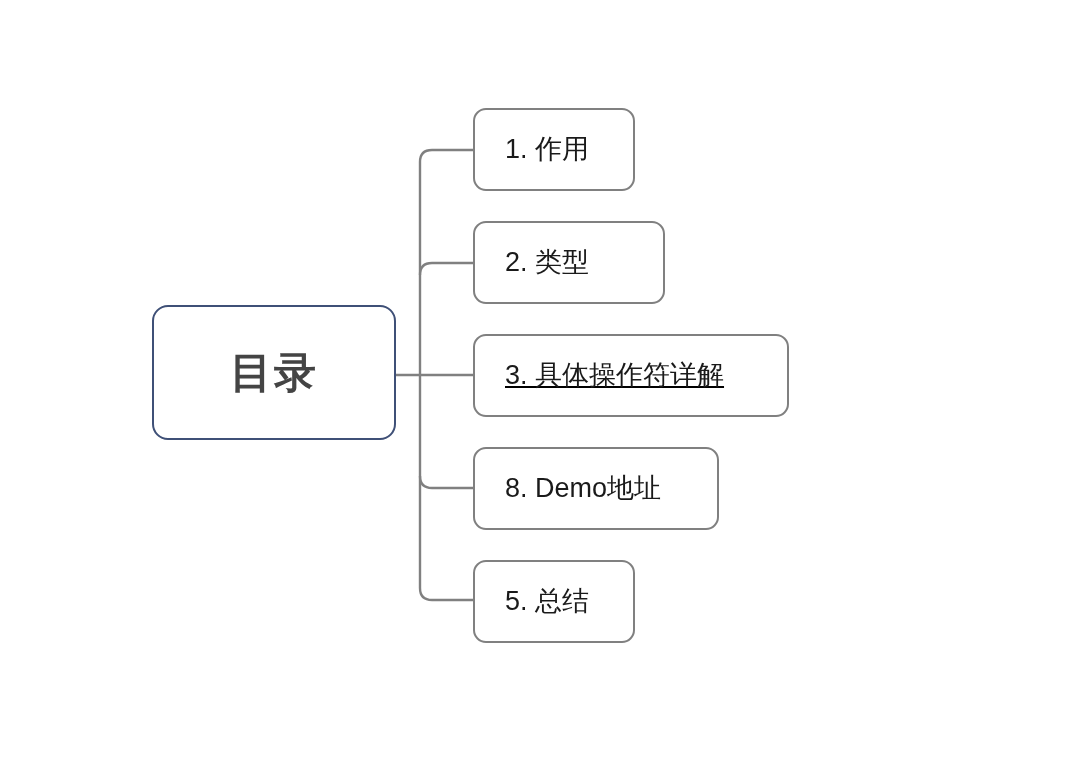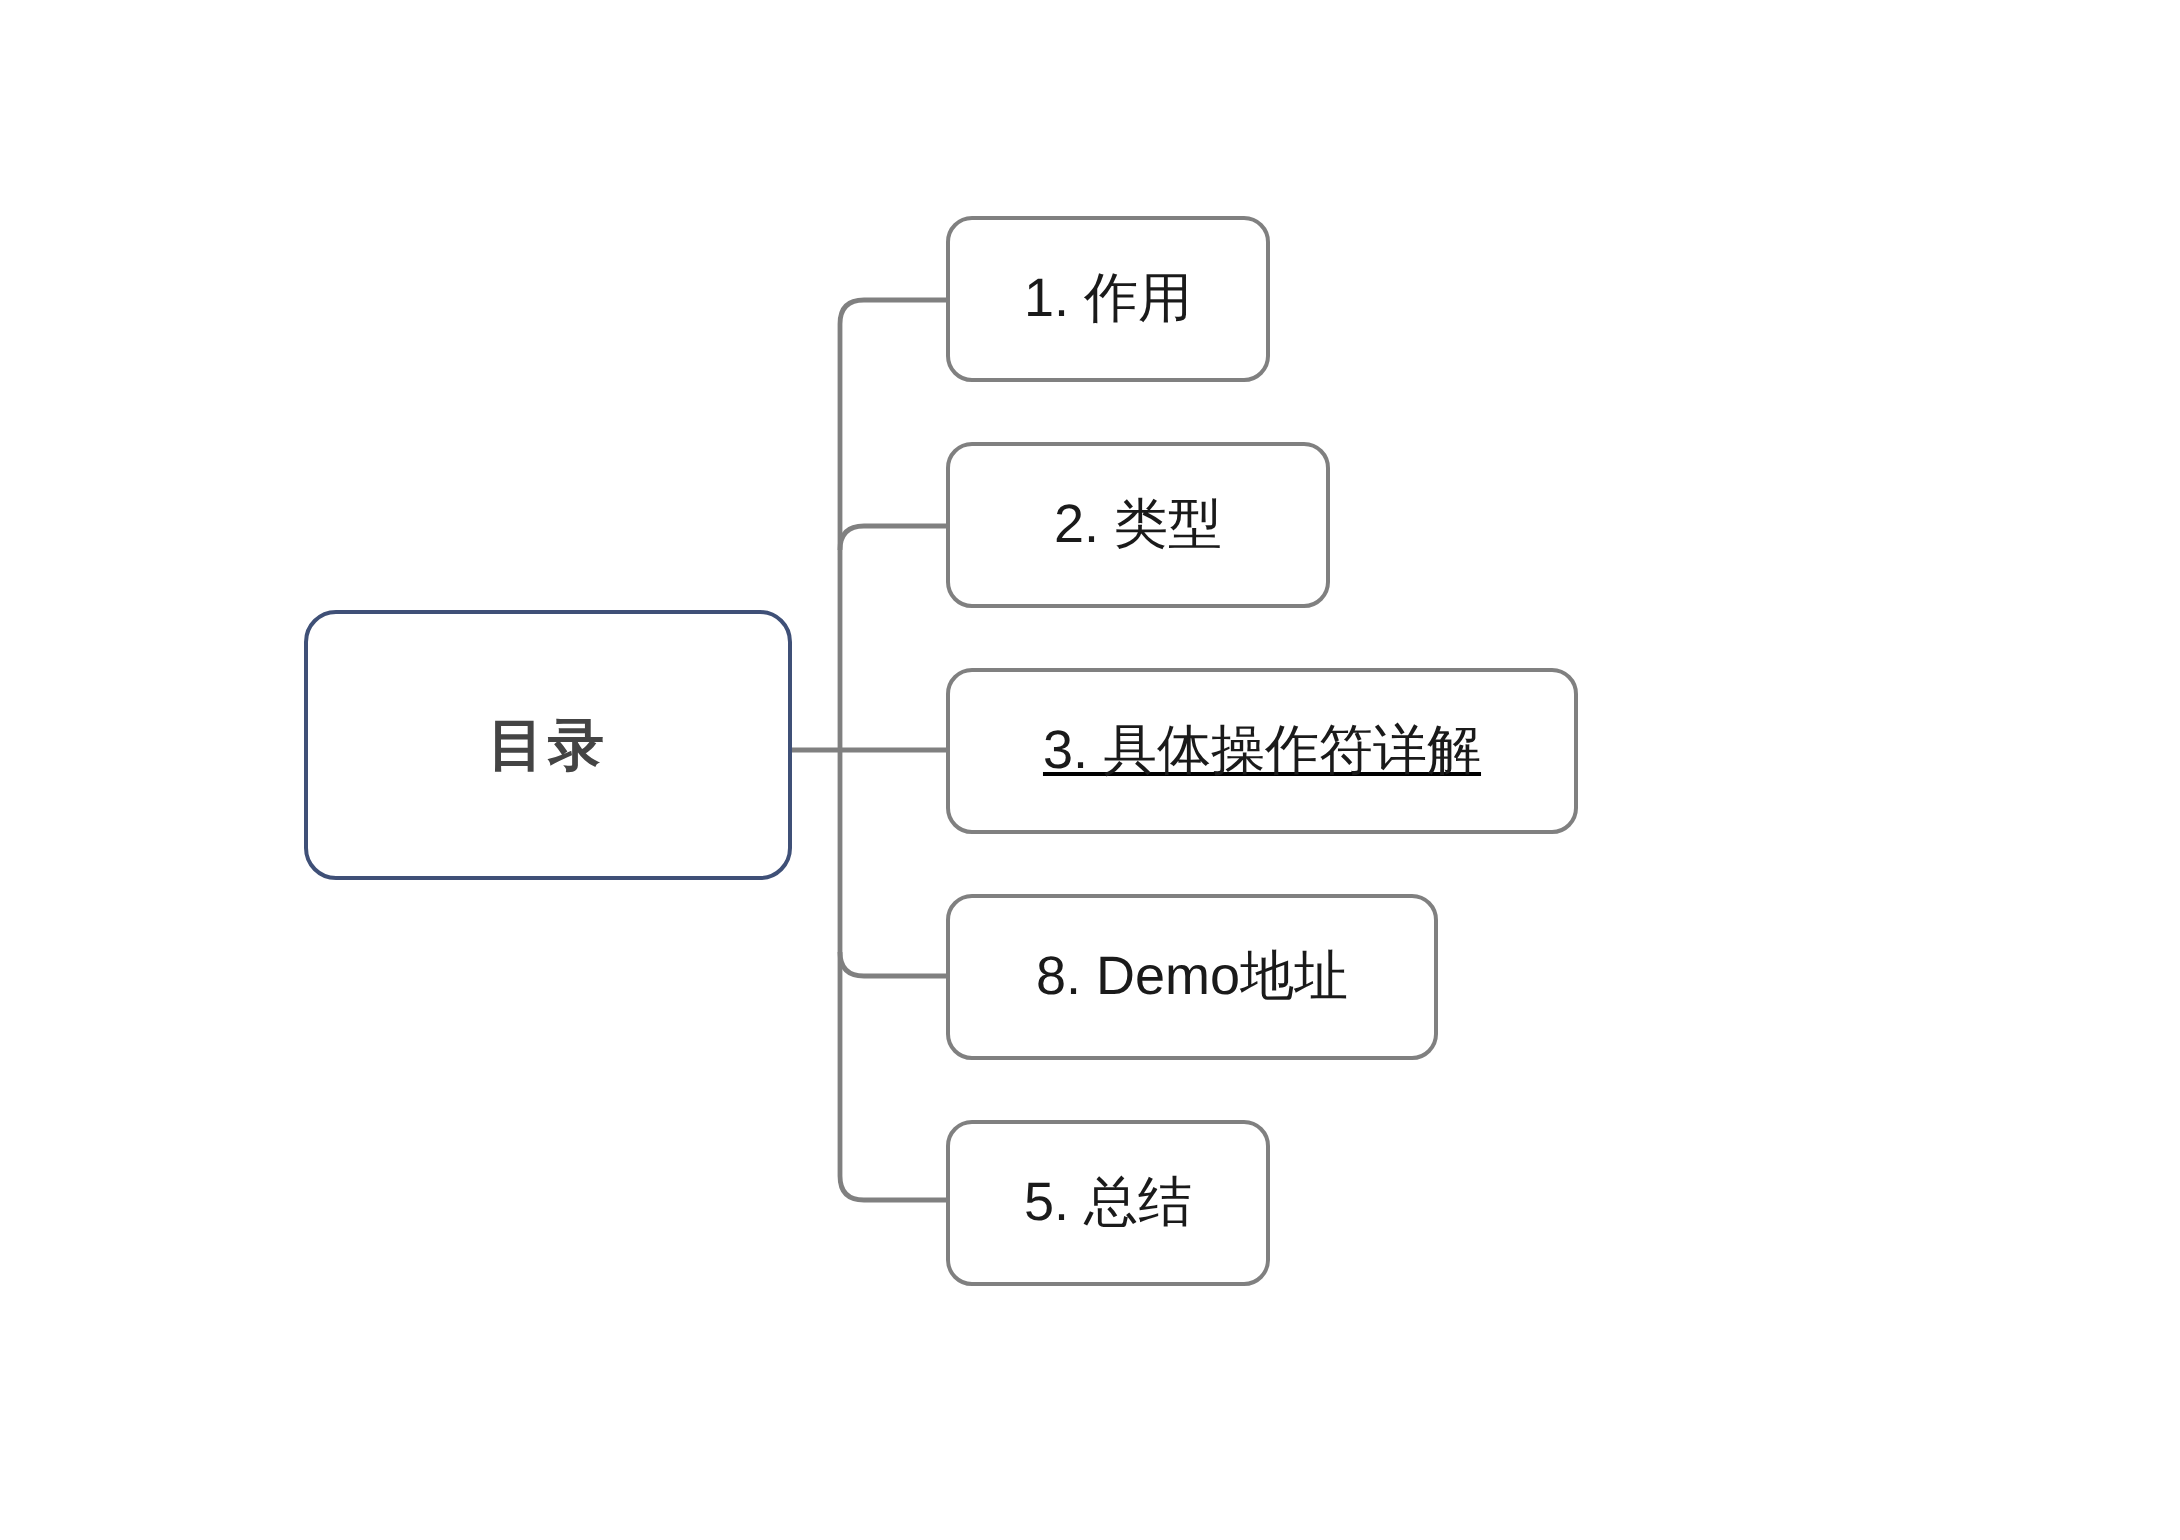--- a/index.html
+++ b/index.html
@@ -37,32 +37,32 @@
   .root-node {
     left: 152px;
     top: 305px;
     width: 244px;
     height: 135px;
     border: 2px solid #3f5077;
     border-radius: 16px;
     justify-content: center;
   }
   .root-label {
-    font-size: 28px;
+    font-size: 42px;
     font-weight: bold;
     color: #444444;
     letter-spacing: 2px;
     line-height: 1;
     white-space: nowrap;
   }
   .child-node {
     left: 473px;
     border: 2px solid #808080;
     border-radius: 13px;
-    justify-content: center;
+    justify-content: flex-start;
     padding-left: 30px;
     padding-right: 30px;
   }
   .child-label {
     font-size: 27px;
     font-weight: normal;
     color: #1a1a1a;
     line-height: 1;
     white-space: nowrap;
   }

